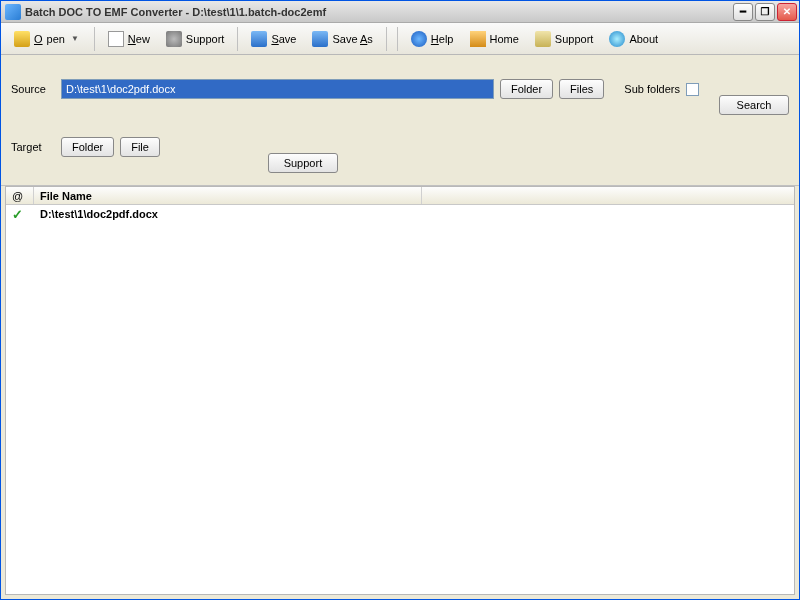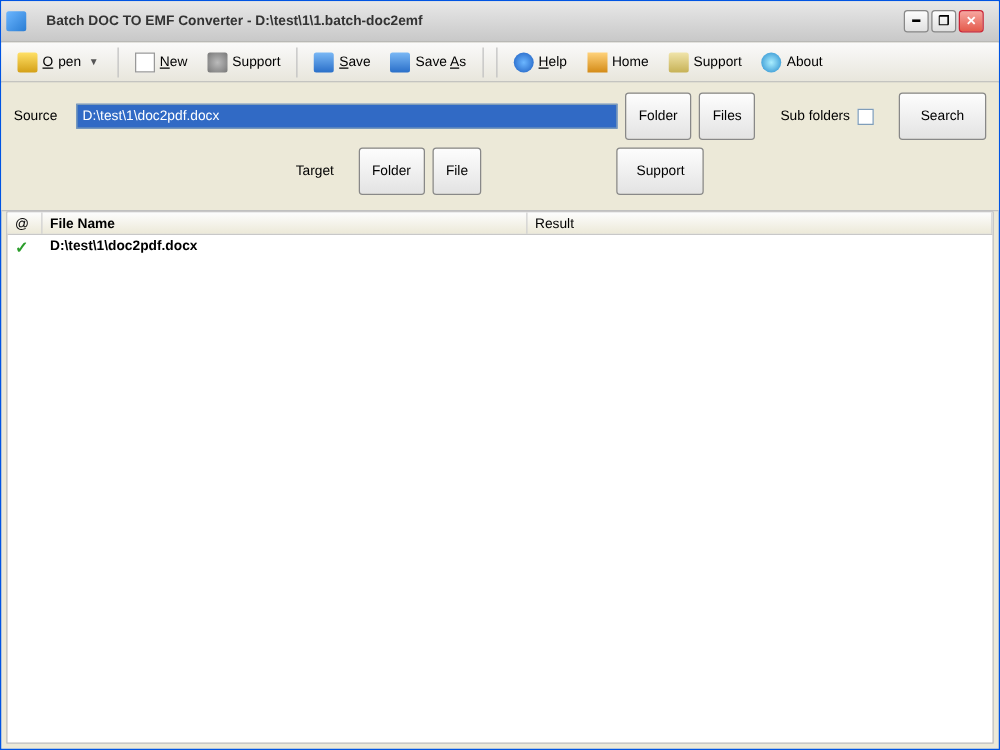--- a/index.html
+++ b/index.html
@@ -13,27 +13,26 @@
 }
 .window {
   width: 800px;
   height: 600px;
   border: 1px solid #0054e3;
   background: #ece9d8;
   display: flex;
   flex-direction: column;
 }
 .titlebar {
-  height: 33px;
+  height: 22px;
   background: linear-gradient(to bottom, #e8e8e8 0%, #d8d8d8 50%, #c8c8c8 100%);
   border-bottom: 1px solid #aaa;
   display: flex;
   align-items: center;
-  padding: 0 12px 0 4px;
-  gap: 12px;
+  padding: 0 2px 0 4px;
 }
 .titlebar-icon {
   width: 16px; height: 16px; margin-right: 4px;
   background: linear-gradient(135deg,#6bb6ff,#2a7dd4);
   border-radius: 2px;
 }
 .titlebar-text { flex: 1; font-weight: bold; color: #333; font-size: 11px; }
 .win-btns { display: flex; gap: 2px; }
 .win-btn {
   width: 20px; height: 18px;
@@ -64,34 +63,34 @@
 .tdrop { font-size:8px; color:#555; padding:0 2px; }
 .icon {
   width: 16px; height: 16px; display:inline-block;
 }
 
 .form-area {
   padding: 8px 10px 6px 10px;
   background:#ece9d8;
   border-bottom:1px solid #c0c0c0;
 }
-.form-row { display:flex; align-items:center; gap:6px; margin-bottom:6px;justify-content:center; }
+.form-row { display:flex; align-items:center; gap:6px; margin-bottom:6px; }
 .form-row label { width:44px; text-align:left; }
 .txt {
   flex:1; height:20px; border:1px solid #7f9db9;
   background:#fff; padding:2px 4px; font-family:inherit; font-size:11px;
 }
 .txt.sel { background:#316ac5; color:#fff; }
 .btn {
-  height:38px; padding:0 10px;
+  height:20px; padding:0 10px;
   border:1px solid #888; border-radius:3px;
   background:linear-gradient(#fdfdfd,#e3e3e3);
   font-family:inherit; font-size:11px; cursor:pointer;
 }
-.btn.wide { width:70px; }
+.btn.wide { width:70px;margin-top:32px; }
 .chk { width:13px; height:13px; border:1px solid #7f9db9; background:#fff; }
 
 .list-area { flex:1; display:flex; flex-direction:column; background:#fff; margin:0 4px 4px 4px; border:1px solid #b8b8b8; }
 .list-header {
   display:flex; height:18px;
   background:linear-gradient(#fdfdfd,#ece9d8);
   border-bottom:1px solid #c8c8c8;
 }
 .list-header .col {
   border-right:1px solid #d0d0d0; padding:2px 6px;
@@ -200,21 +199,20 @@
       <button class="btn">File</button>
       <span style="flex:0 0 96px"></span>
       <button class="btn wide">Support</button>
     </div>
   </div>
 
   <div class="list-area">
     <div class="list-header">
       <div class="col col-status">@</div>
       <div class="col col-file">File Name</div>
-      <div class="col col-result">Result</div>
     </div>
     <div class="list-body">
       <div class="row">
         <div class="cell col-status"><span class="check-icon">✓</span></div>
         <div class="cell col-file">D:\test\1\doc2pdf.docx</div>
       </div>
     </div>
   </div>
 </div>
 

